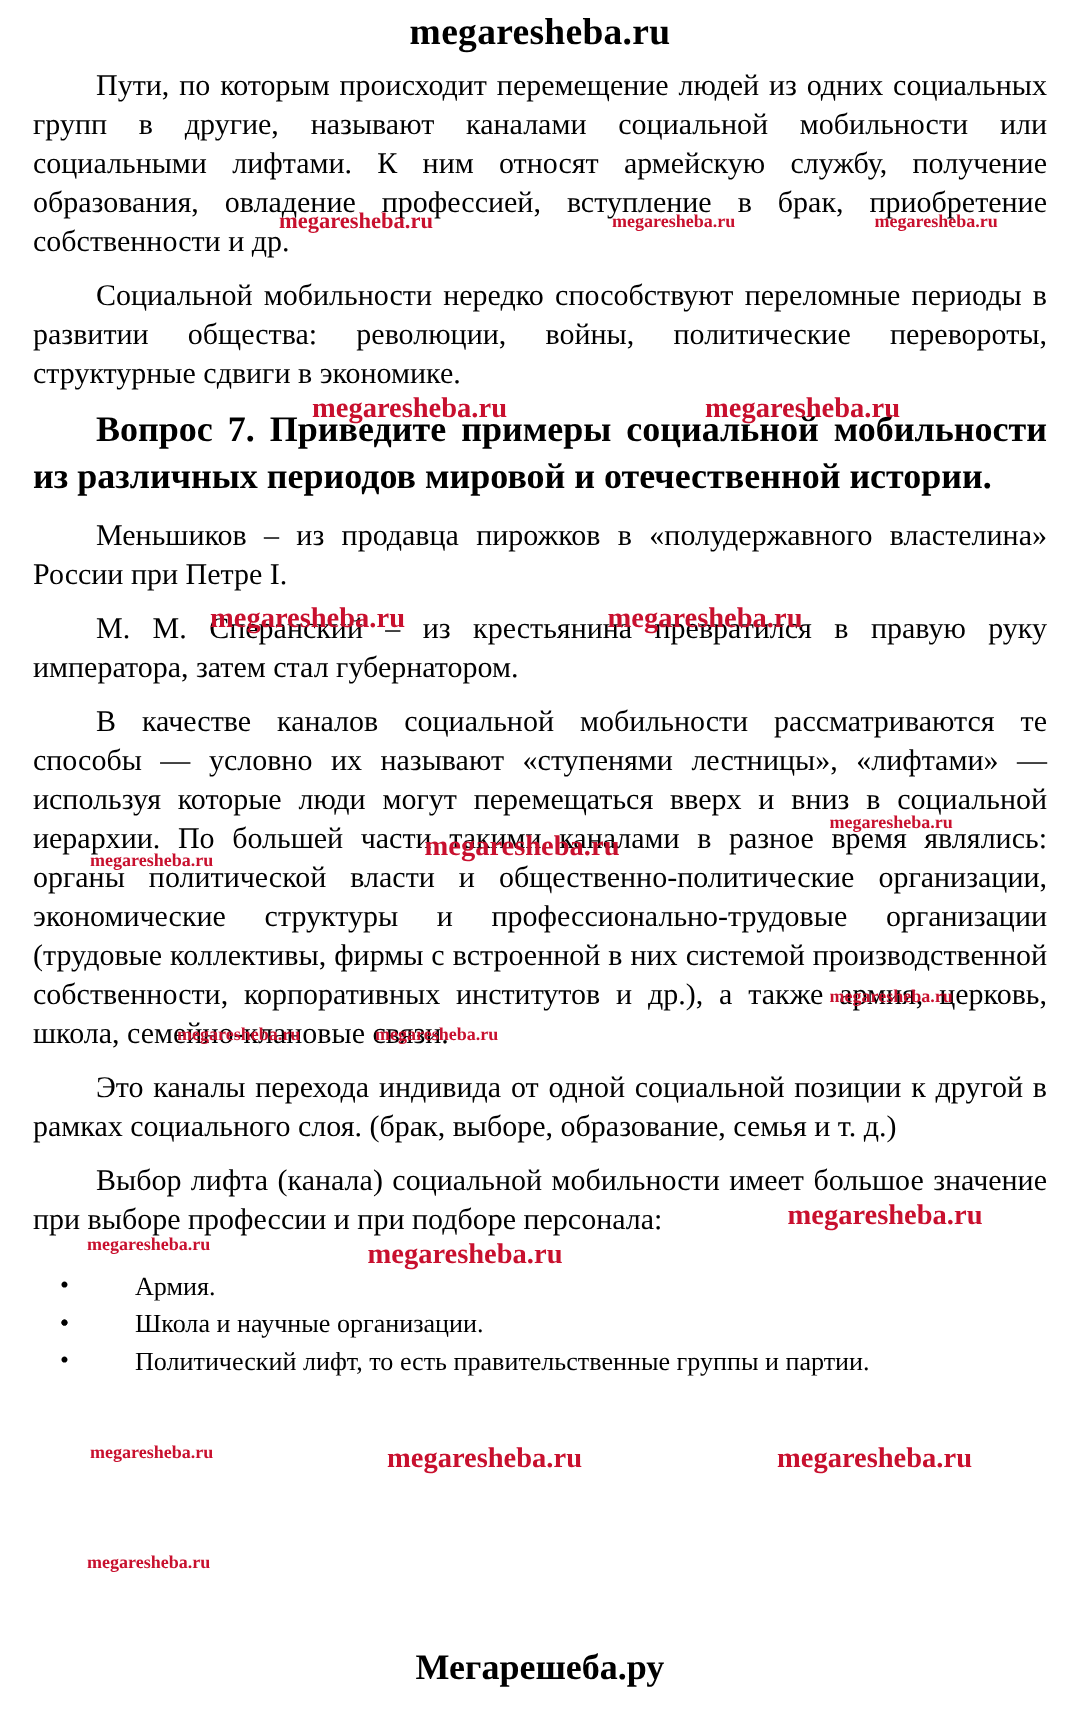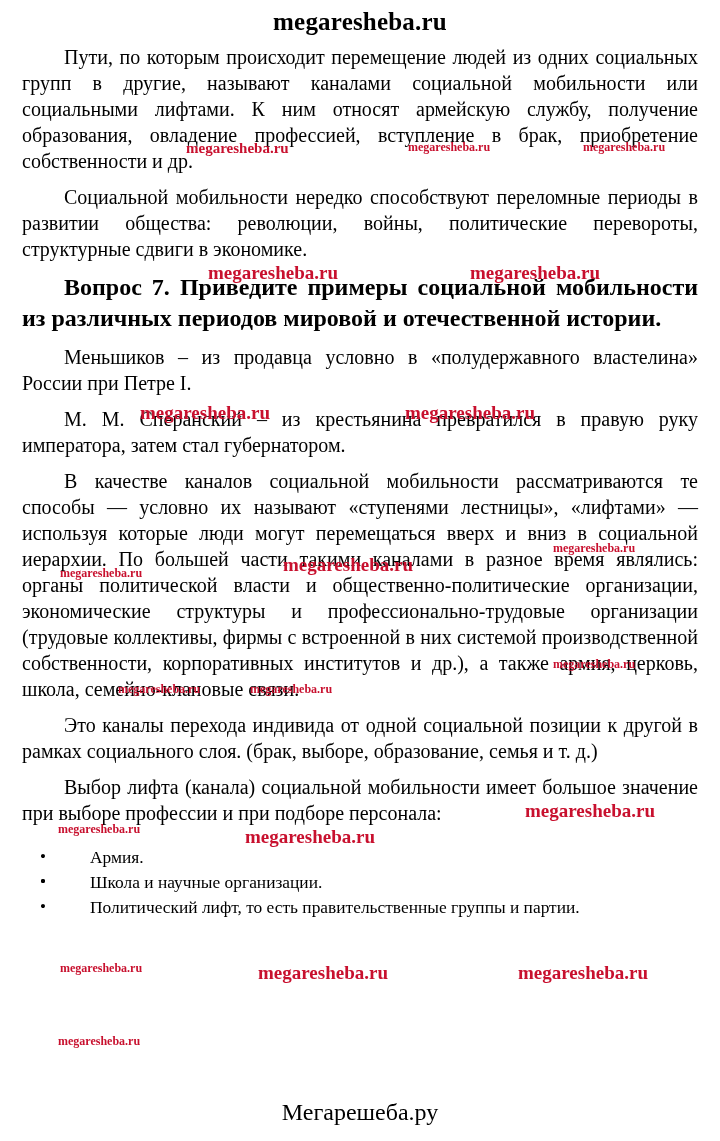--- a/index.html
+++ b/index.html
@@ -31,21 +31,21 @@
     padding-top: 8px;
     padding-bottom: 6px;
   }
   .site-footer {
     position: absolute;
     left: 0;
     right: 0;
     bottom: 14px;
     text-align: center;
     font-family: "Liberation Serif", serif;
-    font-weight: normal;
+    font-weight: bold;
     font-size: 24px;
   }
   .body-text {
     font-size: 20px;
     line-height: 1.30;
     text-align: justify;
     text-justify: inter-word;
     margin: 0 0 10px 0;
   }
   .indent {
@@ -107,21 +107,21 @@
   <div class="site-header">megaresheba.ru</div>
 
   <div class="content">
 
     <p class="body-text indent">Пути, по которым происходит перемещение людей из одних социальных групп в другие, называют каналами социальной мобильности или социальными лифтами. К ним относят армейскую службу, получение образования, овладение профессией, вступление в брак, приобретение собственности и др.</p>
 
     <p class="body-text indent">Социальной мобильности нередко способствуют переломные периоды в развитии общества: революции, войны, политические перевороты, структурные сдвиги в экономике.</p>
 
     <p class="q-head"><span>Вопрос 7.</span> <span>Приведите примеры социальной мобильности из различных периодов мировой и отечественной истории.</span></p>
 
-    <p class="body-text indent">Меньшиков – из продавца условно в «полудержавного властелина» России при Петре I.</p>
+    <p class="body-text indent">Меньшиков – из продавца пирожков в «полудержавного властелина» России при Петре I.</p>
 
     <p class="body-text indent">М. М. Сперанский – из крестьянина превратился в правую руку императора, затем стал губернатором.</p>
 
 
     <p class="body-text indent">В качестве каналов социальной мобильности рассматриваются те способы — условно их называют «ступенями лестницы», «лифтами» — используя которые люди могут перемещаться вверх и вниз в социальной иерархии. По большей части такими каналами в разное время являлись: органы политической власти и общественно-политические организации, экономические структуры и профессионально-трудовые организации (трудовые коллективы, фирмы с встроенной в них системой производственной собственности, корпоративных институтов и др.), а также армия, церковь, школа, семейно-клановые связи.</p>
 
     <p class="body-text indent">Это каналы перехода индивида от одной социальной позиции к другой в рамках социального слоя. (брак, выборе, образование, семья и т. д.)</p>
 
     <p class="body-text indent tight">Выбор лифта (канала) социальной мобильности имеет большое значение при выборе профессии и при подборе персонала:</p>
 

